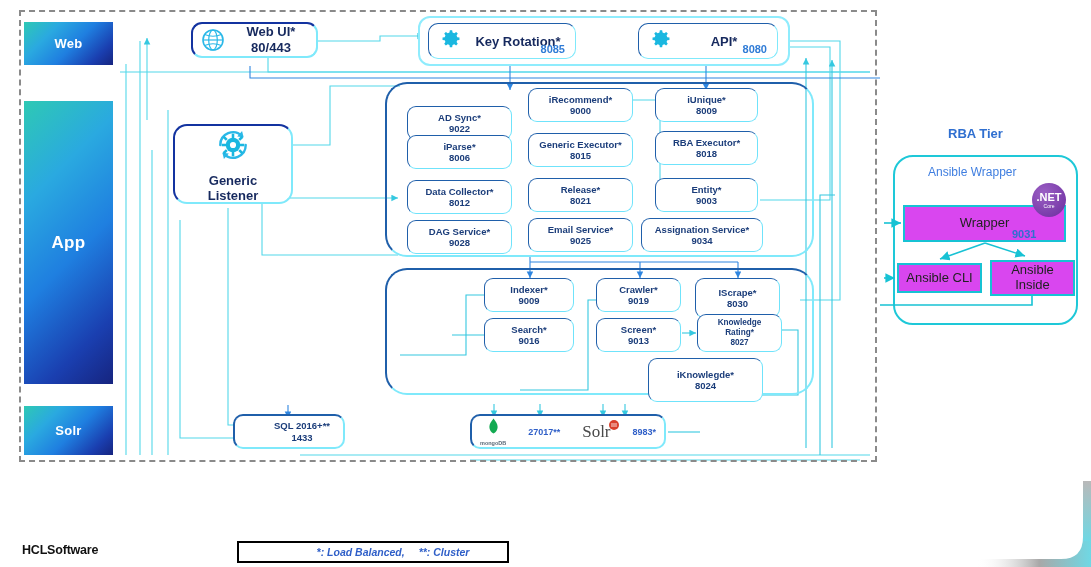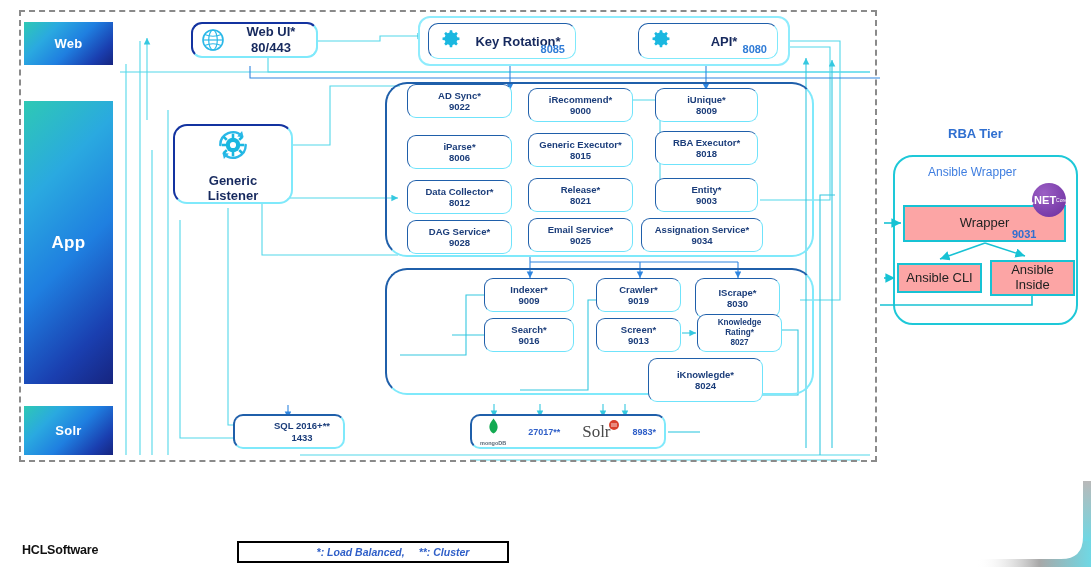--- a/index.html
+++ b/index.html
@@ -61,27 +61,27 @@
   .databox{position:absolute;box-sizing:border-box;background:#fff;border-radius:10px;
      border-top:2px solid #1f5faa;border-left:2px solid #1f5faa;
      border-right:2px solid #7fe9fb;border-bottom:2px solid #7fe9fb;
      display:flex;align-items:center;justify-content:center;text-align:center;padding-left:26px;}
   .databox .nm{font-size:9.5px;font-weight:bold;color:#1b3d7a;line-height:1.2;}
 
   
   .rba-title{position:absolute;font-size:13px;font-weight:bold;color:#2f6fd0;}
   .rba-shell{position:absolute;box-sizing:border-box;border:2px solid #1ec8d8;border-radius:20px;background:#fff;}
   .rba-sub{position:absolute;font-size:12px;color:#3f7ee0;}
-  .tealbox{position:absolute;box-sizing:border-box;border:2.2px solid #17c2d4;background:#fca5a5;
+  .tealbox{position:absolute;box-sizing:border-box;border:2.2px solid #17c2d4;background:#d946ef;
      display:flex;align-items:center;justify-content:center;text-align:center;}
   .tealbox .t{font-size:13px;color:#222;line-height:1.15;}
   .wrapper-port{position:absolute;font-size:11px;color:#2f6fd0;font-weight:bold;}
   .dotnet{position:absolute;width:34px;height:34px;border-radius:50%;
      background:radial-gradient(circle at 35% 30%,#9b5fc4,#6b2d9e);
-     display:flex;flex-direction:row;align-items:center;justify-content:center;color:#fff;}
+     display:flex;flex-direction:column;align-items:center;justify-content:center;color:#fff;}
   .dotnet .a{font-size:11px;font-weight:bold;line-height:1;}
   .dotnet .b{font-size:5px;line-height:1;margin-top:1px;}
 
   
   .brand{position:absolute;font-size:12.5px;font-weight:bold;color:#111;letter-spacing:-.2px;}
   .legend{position:absolute;box-sizing:border-box;border:2px solid #000;background:#fff;
      display:flex;align-items:center;justify-content:center;gap:14px;padding-left:40px;}
   .legend span{font-size:10.5px;font-weight:bold;font-style:italic;color:#2f5fc8;}
 
   
@@ -253,21 +253,21 @@
         </svg>
       </span>
       <div class="txt">
         <div>Generic</div>
         <div>Listener</div>
       </div>
     </div>
 
     <div class="grp" style="left:385px;top:82px;width:429px;height:175px;"></div>
 
-    <div class="svc" style="left:407px;top:84px;width:105px;height:34px;">
+    <div class="svc" style="left:407px;top:106px;width:105px;height:34px;">
       <div class="nm">AD Sync*</div>
       <div class="pt">9022</div>
     </div>
     <div class="svc" style="left:528px;top:88px;width:105px;height:34px;">
       <div class="nm">iRecommend*</div>
       <div class="pt">9000</div>
     </div>
     <div class="svc" style="left:655px;top:88px;width:103px;height:34px;">
       <div class="nm">iUnique*</div>
       <div class="pt">8009</div>

